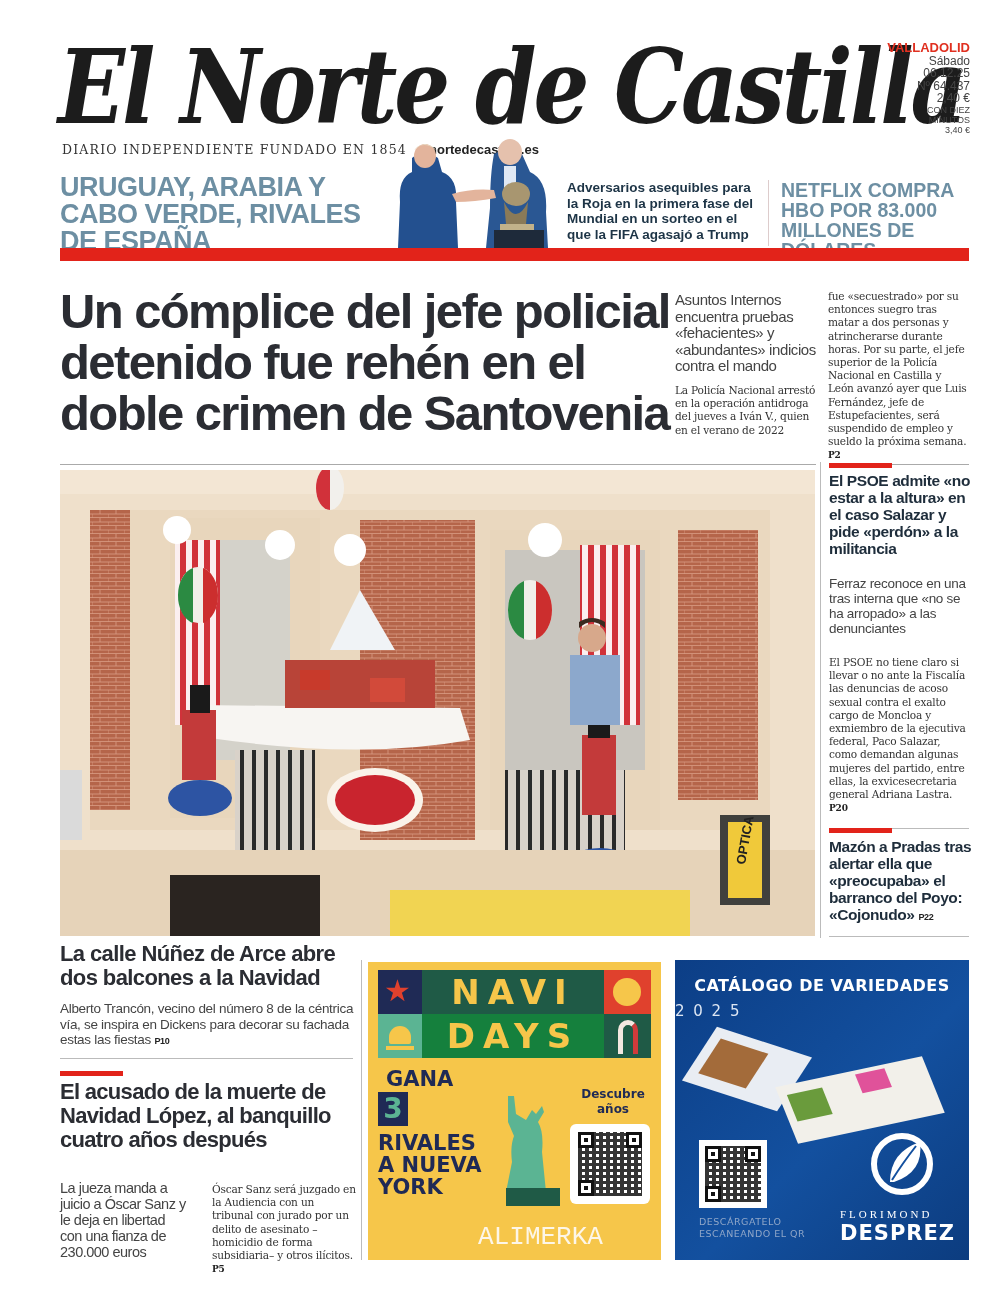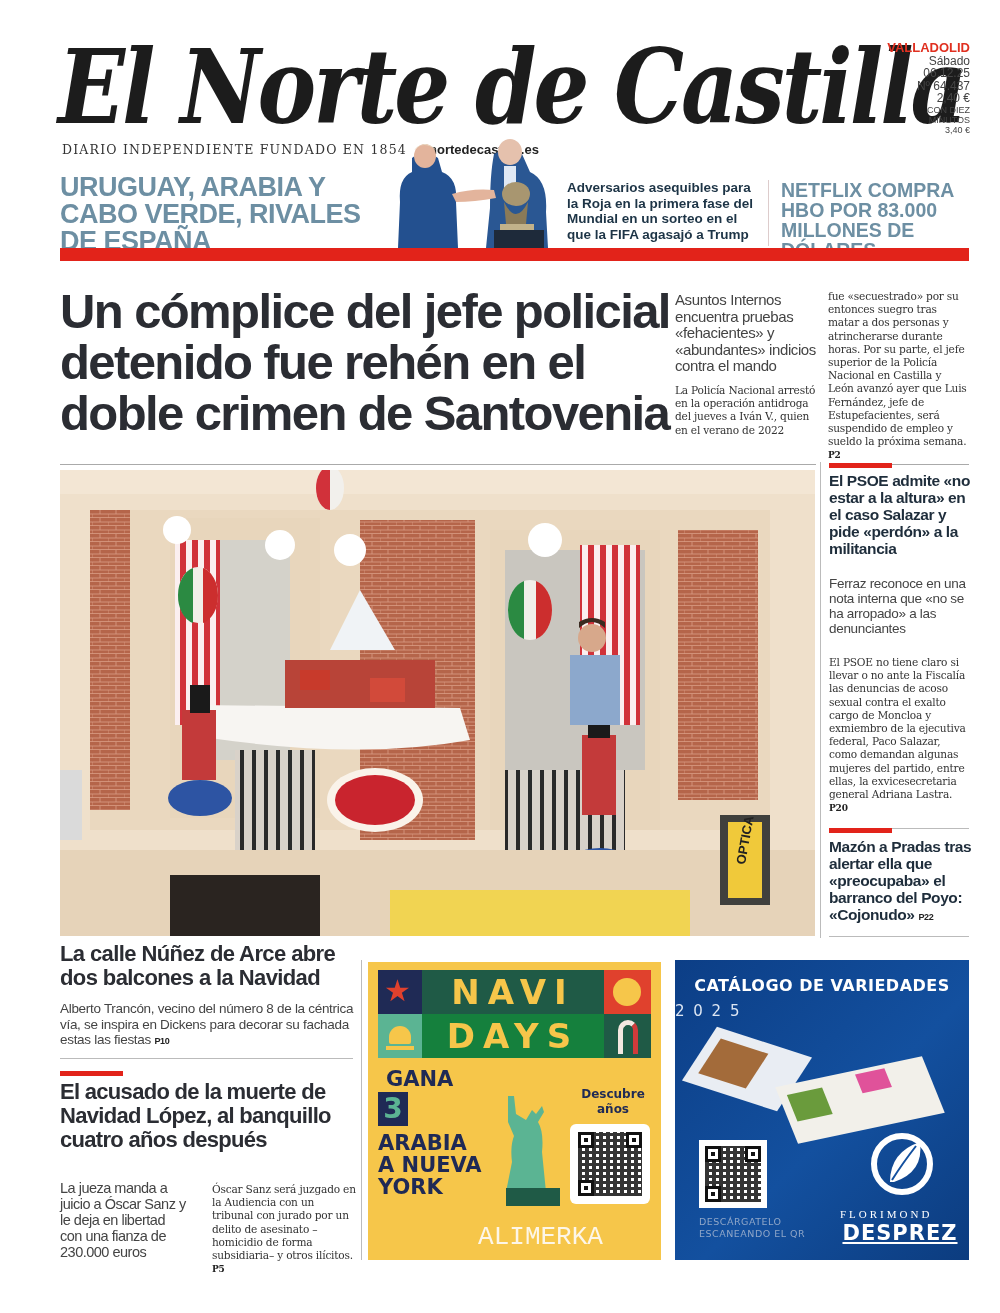--- a/index.html
+++ b/index.html
@@ -188,21 +188,21 @@
     <text x="685" y="395" font-size="13" font-weight="bold" fill="#222" font-family="Liberation Sans, sans-serif" transform="rotate(-80 685 395)">OPTICA</text>
     <rect x="0" y="300" width="22" height="70" fill="#dadada"></rect>
     <rect x="330" y="420" width="300" height="46" fill="#f1d452"></rect>
   </svg>
 </div>
 
 <div class="abs rcol-line"></div>
 <div class="abs hr" style="left:829px; top:464px; width:140px; background:#aaa;"></div>
 <div class="abs redtick" style="left:829px; top:463px;"></div>
 <div class="abs psoe-head">El PSOE admite «no estar a la altura» en el caso Salazar y pide «perdón» a la militancia</div>
-<div class="abs psoe-sub">Ferraz reconoce en una nota interna que «no se ha arropado» a las denunciantes</div>
+<div class="abs psoe-sub">Ferraz reconoce en una tras interna que «no se ha arropado» a las denunciantes</div>
 <div class="abs body-serif psoe-body">
   <span>El PSOE no tiene claro si llevar o no ante la Fiscalía las denuncias de acoso sexual contra el exalto cargo de Moncloa y exmiembro de la ejecutiva federal, Paco Salazar, como demandan algunas mujeres del partido, entre ellas, la exvicesecretaria general Adriana Lastra.</span>
   <span class="ref">P20</span>
 </div>
 <div class="abs hr" style="left:829px; top:828px; width:140px; background:#bbb;"></div>
 <div class="abs redtick" style="left:829px; top:828px;"></div>
 <div class="abs mazon-head">
   <span>Mazón a Pradas tras alertar ella que «preocupaba» el barranco del Poyo: «Cojonudo»</span>
   <span class="ref">P22</span>
 </div>
@@ -233,21 +233,21 @@
   <div class="blk" style="left:10px; top:52px; width:44px; height:44px; background:#5bb493;">
     <div style="position:absolute; left:11px; top:12px; width:22px; height:18px; border-radius:11px 11px 2px 2px; background:#f6c64a;"></div>
     <div style="position:absolute; left:8px; top:32px; width:28px; height:4px; background:#f6c64a;"></div>
   </div>
   <div class="blk navi-letters" style="left:54px; top:52px; width:182px; height:44px; background:#15803d; line-height:44px;">DAYS</div>
   <div class="blk" style="left:236px; top:52px; width:47px; height:44px; background:#1f5a46;">
     <div style="position:absolute; left:14px; top:6px; width:20px; height:34px; border:5px solid #f4e7e0; border-bottom:none; border-left-color:#f4e7e0; border-radius:10px 10px 0 0; border-right-color:#d03b3b;"></div>
   </div>
   <div class="blk" style="left:18px; top:106px; font-family:'DejaVu Sans',sans-serif; font-weight:bold; font-size:21px; color:#1f2a55; line-height:22px;">GANA</div>
   <div class="blk" style="left:10px; top:130px; width:30px; height:34px; background:#1f2a55; color:#5bb493; font-family:'DejaVu Sans',sans-serif; font-weight:bold; font-size:28px; text-align:center; line-height:34px;">3</div>
-  <div class="blk" style="left:10px; top:170px; font-family:'DejaVu Sans',sans-serif; font-weight:bold; font-size:21px; color:#1f2a55; line-height:22px;">ARABIA</div>
+  <div class="blk" style="left:10px; top:170px; font-family:'DejaVu Sans',sans-serif; font-weight:bold; font-size:21px; color:#1f2a55; line-height:22px;">RIVALES</div>
   <div class="blk" style="left:10px; top:192px; font-family:'DejaVu Sans',sans-serif; font-weight:bold; font-size:21px; color:#1f2a55; line-height:22px; white-space:nowrap;">A NUEVA</div>
   <div class="blk" style="left:10px; top:214px; font-family:'DejaVu Sans',sans-serif; font-weight:bold; font-size:21px; color:#1f2a55; line-height:22px;">YORK</div>
   <svg class="blk" style="left:130px; top:130px;" width="70" height="120" viewBox="0 0 70 120">
     <path d="M10 4 l6 0 l2 18 l10 6 l6 -10 l4 4 l6 -8 l2 6 l-6 10 q6 10 4 30 l4 40 h-40 l6 -30 q-2 -16 2 -26 l-6 -14 z" fill="#5bb493"></path>
     <rect x="8" y="96" width="54" height="18" fill="#1f5a46"></rect>
   </svg>
   <div class="blk" style="left:205px; top:125px; width:80px; text-align:center; font-family:'DejaVu Sans',sans-serif; font-weight:bold; font-size:12px; color:#1f2a55; line-height:15px;">
     <div>Descubre</div>
     <div>años</div>
   </div>
@@ -279,14 +279,14 @@
   <div class="blk" style="left:24px; top:256px; font-family:'DejaVu Sans',sans-serif; font-size:9.5px; color:#8fa6c8; line-height:12px; letter-spacing:0.5px;">
     <div>DESCÁRGATELO</div>
     <div>ESCANEANDO EL QR</div>
   </div>
   <svg class="blk" style="left:193px; top:170px;" width="68" height="68" viewBox="0 0 68 68">
     <circle cx="34" cy="34" r="28" fill="none" stroke="#ffffff" stroke-width="6"></circle>
     <path d="M22 52 q0 -30 30 -40 q4 30 -26 40z" fill="#ffffff"></path>
     <path d="M24 50 q10 -16 24 -34" stroke="#13509f" stroke-width="2" fill="none"></path>
   </svg>
   <div class="blk" style="left:165px; top:248px; width:120px; text-align:left; font-family:Liberation Serif, serif; font-size:11px; color:#ffffff; letter-spacing:3px;">FLORIMOND</div>
-  <div class="blk" style="left:165px; top:261px; width:120px; text-align:center; font-family:'DejaVu Sans',sans-serif; font-weight:bold; font-size:21px; color:#ffffff; letter-spacing:1px;text-decoration:underline;">DESPREZ</div>
+  <div class="blk" style="left:165px; top:261px; width:120px; text-align:left; font-family:'DejaVu Sans',sans-serif; font-weight:bold; font-size:21px; color:#ffffff; letter-spacing:1px;">DESPREZ</div>
 </div>
 
 </body></html>

